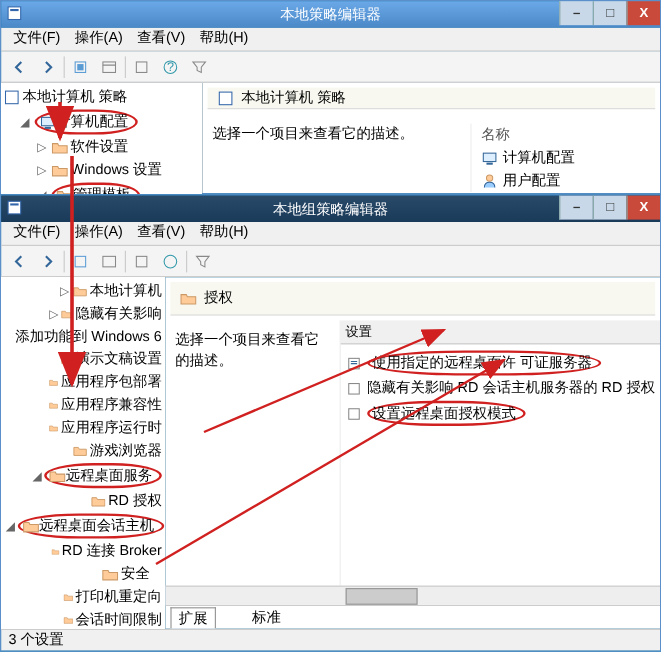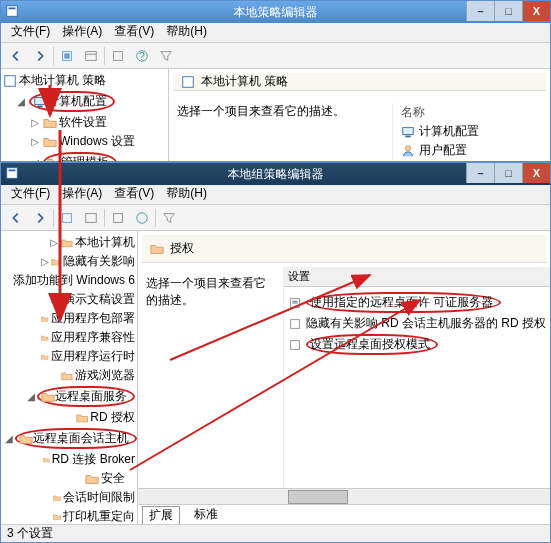--- a/index.html
+++ b/index.html
@@ -22,21 +22,21 @@
 .detail-pane{flex:1;display:flex;flex-direction:column;background:#fff}
 .detail-header{height:28px;background:#f8f8f0;border-bottom:1px solid #ddd;display:flex;align-items:center;padding:0 8px;gap:6px;margin:4px}
 .detail-body{flex:1;display:flex;padding:8px;gap:12px}
 .detail-left{flex:1}
 .detail-right{width:150px;border-left:1px solid #eee;padding-left:8px}
 .prop-row{display:flex;align-items:center;gap:4px;padding:1px 0}
 .tree-item{display:flex;align-items:center;padding:1px 0;white-space:nowrap;gap:2px}
 .tree-indent{display:inline-block}
 .expander{width:12px;display:inline-block;text-align:center;color:#666;font-size:10px}
 .circled{border:2px solid #d02020;border-radius:50%/60%;padding:0 6px 0 2px;display:inline-flex;align-items:center}
-.tabs{height:20px;border-top:1px solid #ccc;display:flex;align-items:center;padding:0 4px;gap:8px;font-size:11px}
+.tabs{height:20px;border-top:1px solid #ccc;display:flex;align-items:center;padding:0 4px;gap:24px;font-size:11px}
 .tab{padding:0 6px}
 .tab.active{border:1px solid #999;border-bottom:none;background:#fff}
 .statusbar{height:18px;background:#f0f0f0;border-top:1px solid #ccc;padding:0 6px;display:flex;font-size:11px}
 .scrollbar-h{height:16px;background:#eee;border-top:1px solid #ccc;position:relative}
 .scrollbar-h .thumb{position:absolute;height:14px;top:1px;background:#ccc;border:1px solid #999}
 .arrow-annotation{position:absolute;pointer-events:none}
 svg.icon-svg{width:14px;height:14px}
 .settings-list{padding:4px}
 .settings-row{display:flex;align-items:center;gap:4px;padding:1px 0;white-space:nowrap}
 .hdr{background:#f0f0f0;border-bottom:1px solid #ccc;padding:2px 4px;font-size:11px}
@@ -352,28 +352,28 @@
           <svg class="icon-svg" viewBox="0 0 16 16">
             <path d="M1 4h5l1 2h8v7H1z" fill="#fc9" stroke="#c96"></path>
           </svg>
           <span>安全</span>
         </div>
       <div class="tree-item">
           <span class="tree-indent" style="width:80px"></span>
           <svg class="icon-svg" viewBox="0 0 16 16">
             <path d="M1 4h5l1 2h8v7H1z" fill="#fc9" stroke="#c96"></path>
           </svg>
+          <span>打印机重定向</span>
+        </div>
+      <div class="tree-item">
+          <span class="tree-indent" style="width:80px"></span>
+          <svg class="icon-svg" viewBox="0 0 16 16">
+            <path d="M1 4h5l1 2h8v7H1z" fill="#fc9" stroke="#c96"></path>
+          </svg>
           <span>会话时间限制</span>
-        </div>
-      <div class="tree-item">
-          <span class="tree-indent" style="width:80px"></span>
-          <svg class="icon-svg" viewBox="0 0 16 16">
-            <path d="M1 4h5l1 2h8v7H1z" fill="#fc9" stroke="#c96"></path>
-          </svg>
-          <span>打印机重定向</span>
         </div>
 
     </div>
     <div class="detail-pane">
       <div class="detail-header">
         <svg class="icon-svg" viewBox="0 0 16 16">
             <path d="M1 4h5l1 2h8v7H1z" fill="#fc9" stroke="#c96"></path>
           </svg>
         <span>授权</span>
       </div>

